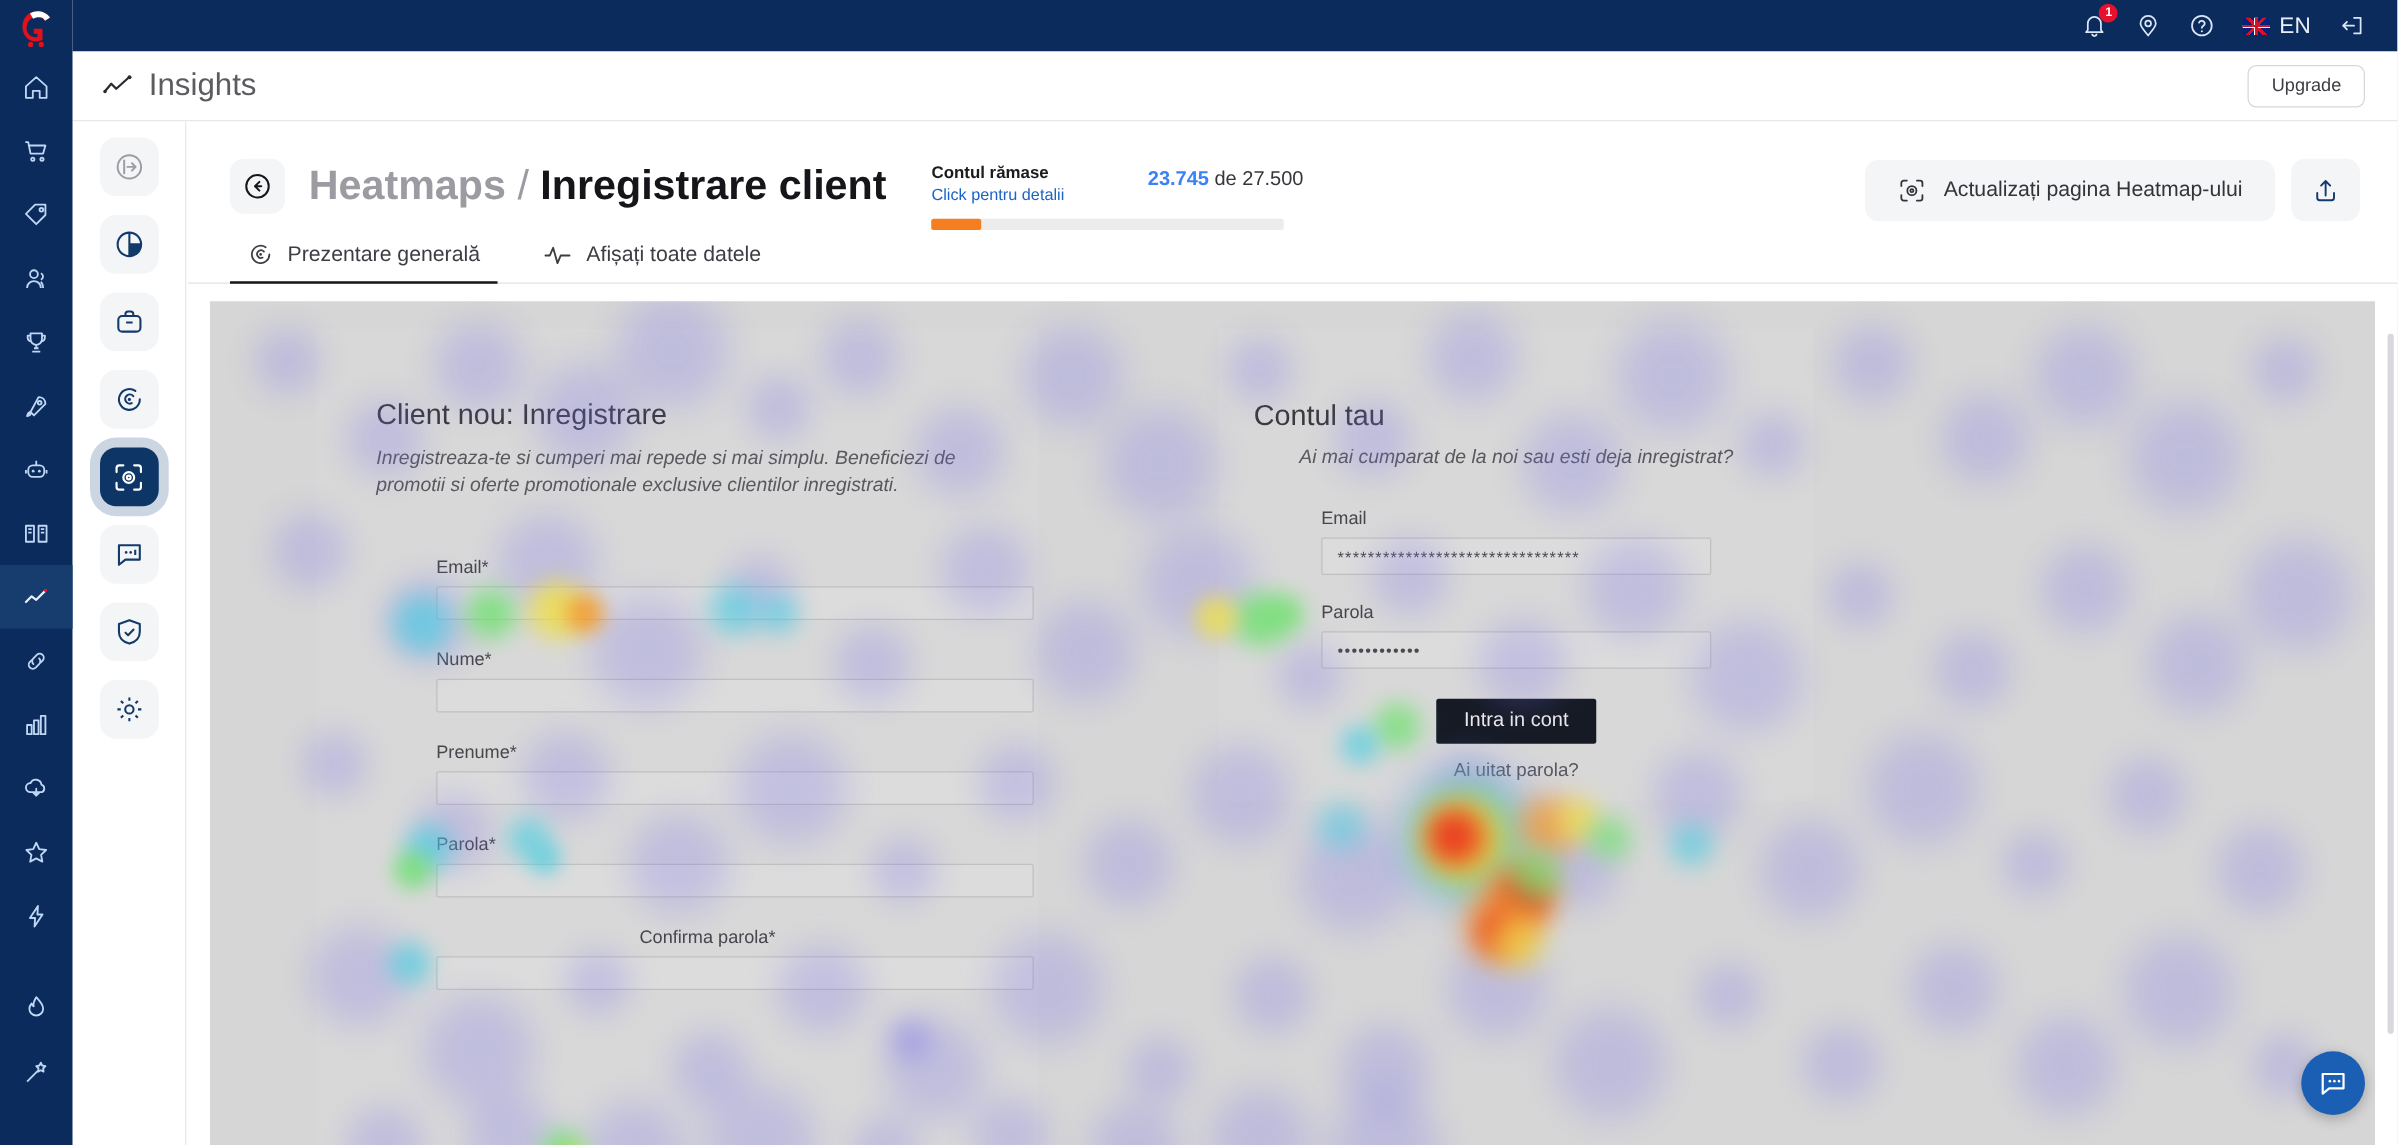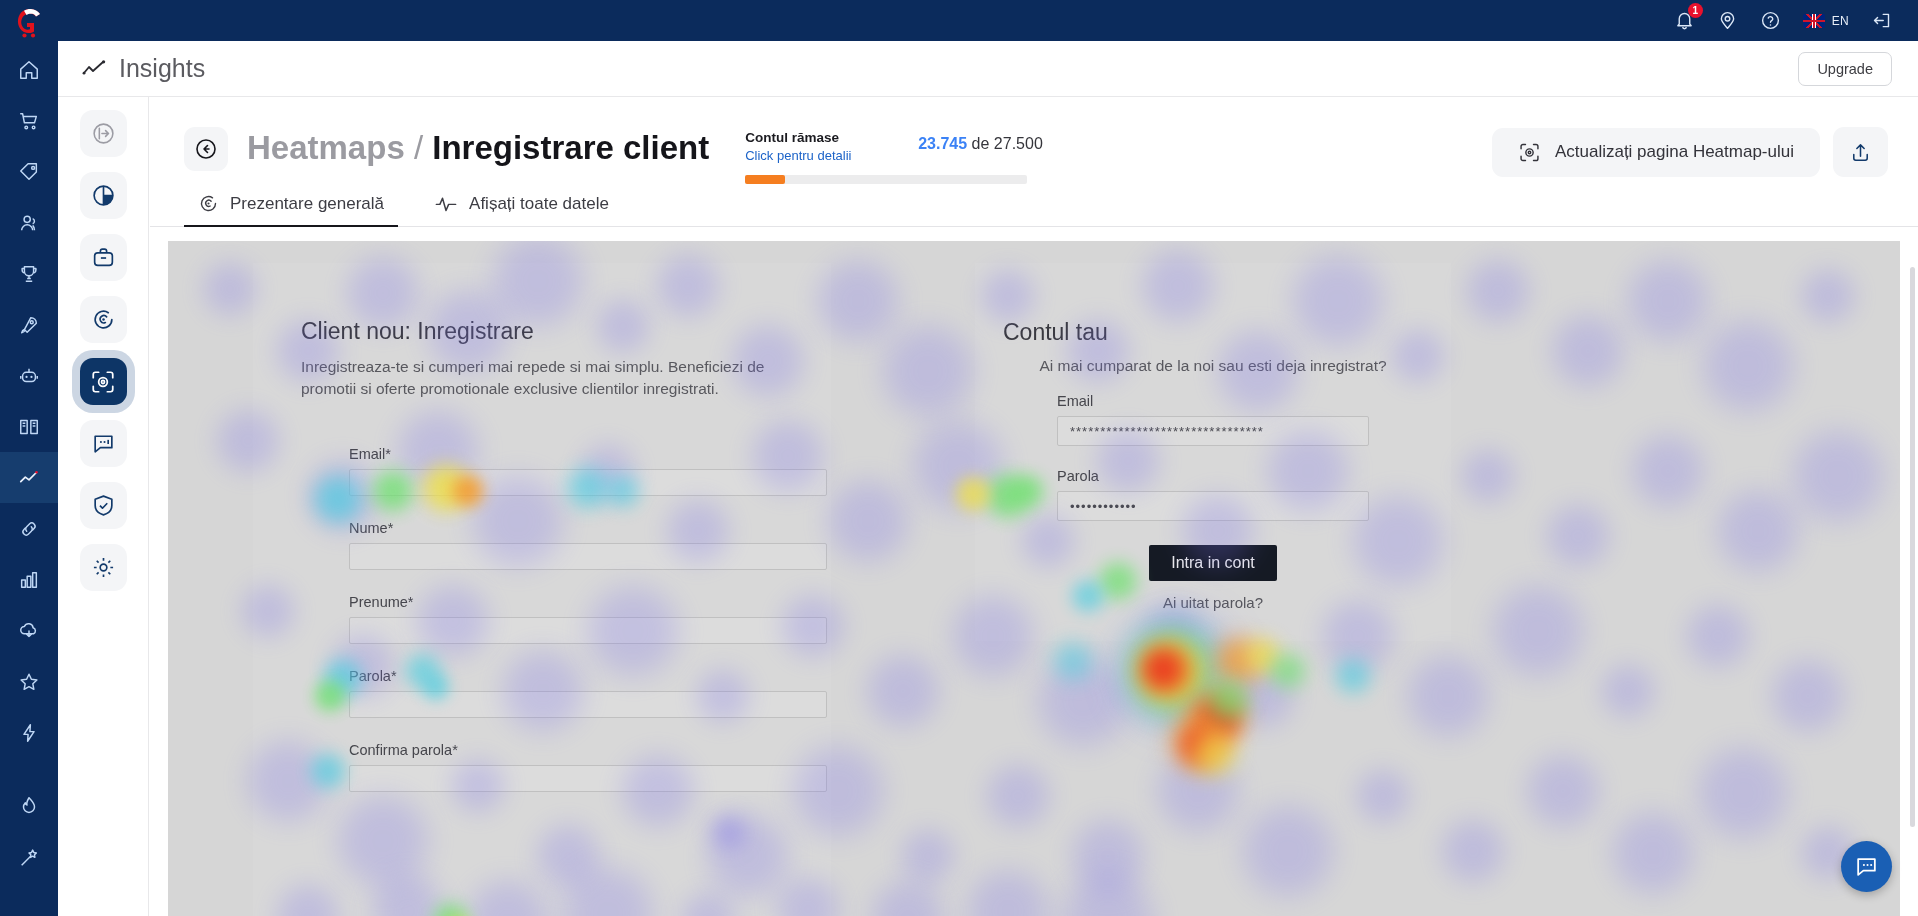--- a/index.html
+++ b/index.html
@@ -61,21 +61,21 @@
       linear-gradient(-45deg, transparent 45%, #cf142b 45%, #cf142b 55%, transparent 55%),
       #00247d;
     position: relative; overflow: hidden;
   }
   .flag::after {
     content: ""; position: absolute; inset: 0;
     background:
       linear-gradient(to bottom, transparent 44%, #cf142b 44%, #cf142b 56%, transparent 56%),
       linear-gradient(to right, transparent 44%, #cf142b 44%, #cf142b 56%, transparent 56%);
   }
-  .lang-txt { color: #e8eef7; font-size: 12px; letter-spacing: .3px; }
+  .lang-txt { color: #e8eef7; font-size: 18px; letter-spacing: .3px; }
 
   
   .insights-bar {
     position: absolute; left: 58px; top: 41px;
     width: 1860px; height: 56px;
     background: #fff; border-bottom: 1px solid #e8e8ea;
     display: flex; align-items: center; z-index: 25;
   }
   .insights-title {
     display: flex; align-items: center; gap: 11px;
@@ -183,21 +183,21 @@
   }
   .site { position: absolute; inset: 0; }
 
   .panel {
     position: absolute; background: #d8d8d8;
   }
   .panel-left { left: 85px; top: 22px; width: 578px; height: 700px; }
   .panel-right { left: 807px; top: 22px; width: 476px; height: 378px; }
 
   .h2 { font-size: 23px; color: #3a3a40; font-weight: 400; }
-  .sub { font-size: 15.5px; color: #58585e; line-height: 22px; }
+  .sub { font-size: 15.5px; color: #58585e; line-height: 22px; font-style: italic; }
   .fld-label { font-size: 14.5px; color: #46464c; margin-bottom: 7px; }
   .fld {
     height: 27px; background: #dcdcdc;
     border: 1px solid #c0c0c0; border-radius: 2px;
   }
   .fld.filled { display: flex; align-items: center; padding-left: 12px;
     font-size: 13px; color: #4a4a52; letter-spacing: 1px; }
   .login-btn {
     display: inline-block; background: #151a24; color: #e9e9ec;
     font-size: 16px; padding: 9px 22px; border-radius: 2px;
@@ -529,33 +529,33 @@
                   <div class="fld" style="width: 478px;"></div>
                 </div>
                 <div style="margin-bottom: 24px;">
                   <div class="fld-label">Prenume*</div>
                   <div class="fld" style="width: 478px;"></div>
                 </div>
                 <div style="margin-bottom: 24px;">
                   <div class="fld-label">Parola*</div>
                   <div class="fld" style="width: 478px;"></div>
                 </div>
-                <div style="margin-bottom: 38px;">
+                <div style="margin-bottom: 38px; text-align: center;">
                   <div class="fld-label">Confirma parola*</div>
                   <div class="fld" style="width: 478px;"></div>
                 </div>
               </div>
           </div>
         </div>
 
         <div class="panel panel-right">
           <div style="padding:56px 0 0 0;text-align:center;">
             <div class="h2" style="text-align:left;padding-left:28px;">Contul tau</div>
             <div class="sub" style="margin-top:9px;font-size:15.5px;">Ai mai cumparat de la noi sau esti deja inregistrat?</div>
-            <div id="rightFields" style="margin-top:16px;padding:0 82px;text-align:left;">
+            <div id="rightFields" style="margin-top:30px;padding:0 82px;text-align:left;">
                 <div style="margin-bottom: 22px;">
                   <div class="fld-label">Email</div>
                   <div class="fld filled" style="width: 100%; height: 30px;">********************************</div>
                 </div>
                 <div style="margin-bottom: 22px;">
                   <div class="fld-label">Parola</div>
                   <div class="fld filled" style="width: 100%; height: 30px;">••••••••••••</div>
                 </div>
               </div>
             <div style="margin-top:24px;">

